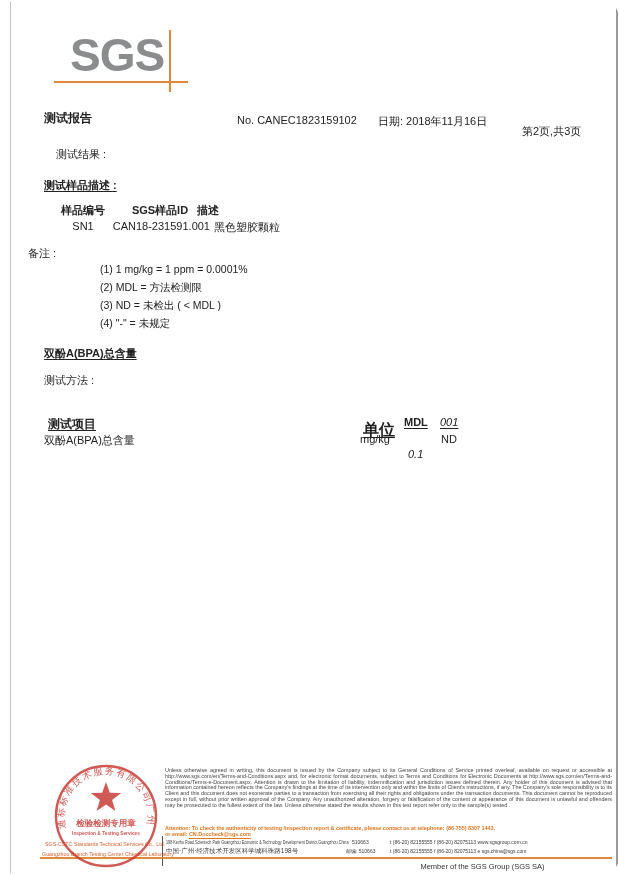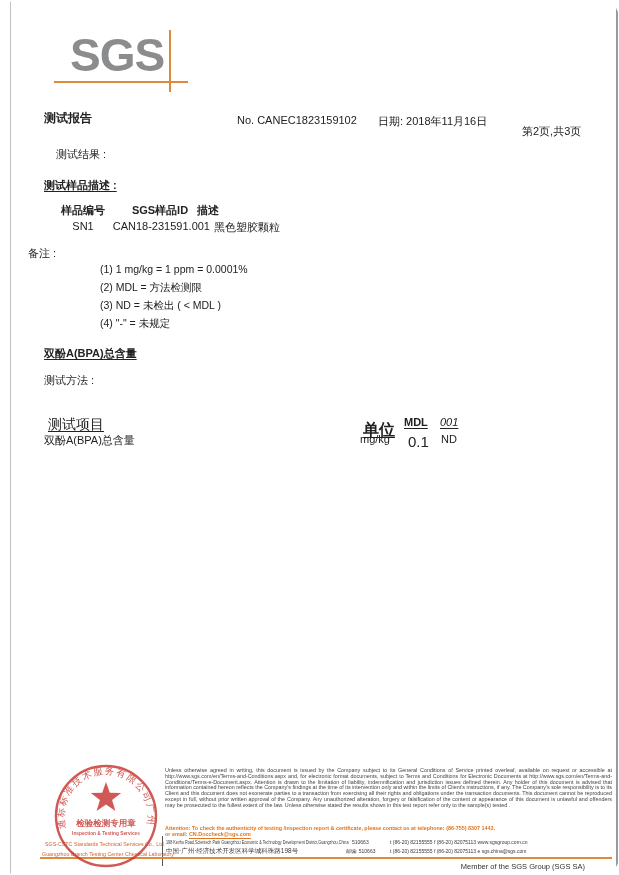--- a/index.html
+++ b/index.html
@@ -41,27 +41,27 @@
   .st-c3{left:214px;top:220px;font-size:11px;}
 
   .notes-lbl{left:28px;top:246px;text-align:center;}
   .note{left:100px;font-size:10.5px;text-align:center;}
   .note1{top:263px;} .note2{top:281px;} .note3{top:299px;} .note4{top:317px;}
 
   .bpa-h{left:44px;top:346px;}
   .method-lbl{left:44px;top:373px;}
   .method-text{left:100px;top:372px;width:482px;font-size:11px;line-height:20px;white-space:normal;}
 
-  .rt-h1{left:48px;top:416px;font-size:14px;font-weight:normal;}
+  .rt-h1{left:48px;top:416px;font-size:12px;font-weight:bold;}
   .rt-h2{left:363px;top:420px;font-size:16px;font-weight:bold;}
   .rt-h3{left:404px;top:416px;font-size:11px;font-weight:bold;}
   .rt-h4{left:440px;top:416px;font-size:11px;font-style:italic;}
   .rt-c1{left:44px;top:433px;font-size:11px;}
   .rt-c2{left:360px;top:433px;font-size:11px;}
-  .rt-c3{left:408px;top:433px;font-size:15px;}
+  .rt-c3{left:408px;top:448px;font-size:11px;font-style:italic;}
   .rt-c4{left:441px;top:433px;font-size:11px;}
 
   
   .legal{left:165px;top:768px;width:447px;font-size:5.4px;line-height:5.75px;
     text-align:justify;color:#454545;white-space:normal;}
   .attn{color:#e0761f;font-weight:bold;font-size:5.4px;line-height:5.8px;}
   .attn1{left:165px;top:826px;}
   .attn2{left:165px;top:832px;}
   .vsep{left:162px;top:836px;width:1px;height:30px;background:#555;}
 
@@ -72,21 +72,21 @@
   .addr-en-contact{left:390px;top:839px;}
   .addr-cn{left:166px;top:847px;font-size:6.5px;}
   .addr-cn-postal{left:346px;top:848px;}
   .addr-cn-contact{left:390px;top:848px;}
 
   .co{color:#d4622e;font-size:5.6px;transform:scaleX(0.95);transform-origin:left top;}
   .co1{left:45px;top:841px;}
   .co2{left:42px;top:851px;}
 
   .rule-bottom{left:40px;top:857px;width:572px;height:2px;background:#df8a3a;}
-  .member{left:420px;top:862px;width:165px;text-align:right;font-size:7.5px;color:#333;}
+  .member{left:400px;top:862px;width:165px;text-align:center;font-size:7.5px;color:#333;}
 
   .stamp{left:50px;top:762px;z-index:5;}
 </style>
 </head>
 <body>
 
 <div class="page">
 
   <div class="edge edge-left"></div>
   <div class="edge edge-right"></div>

